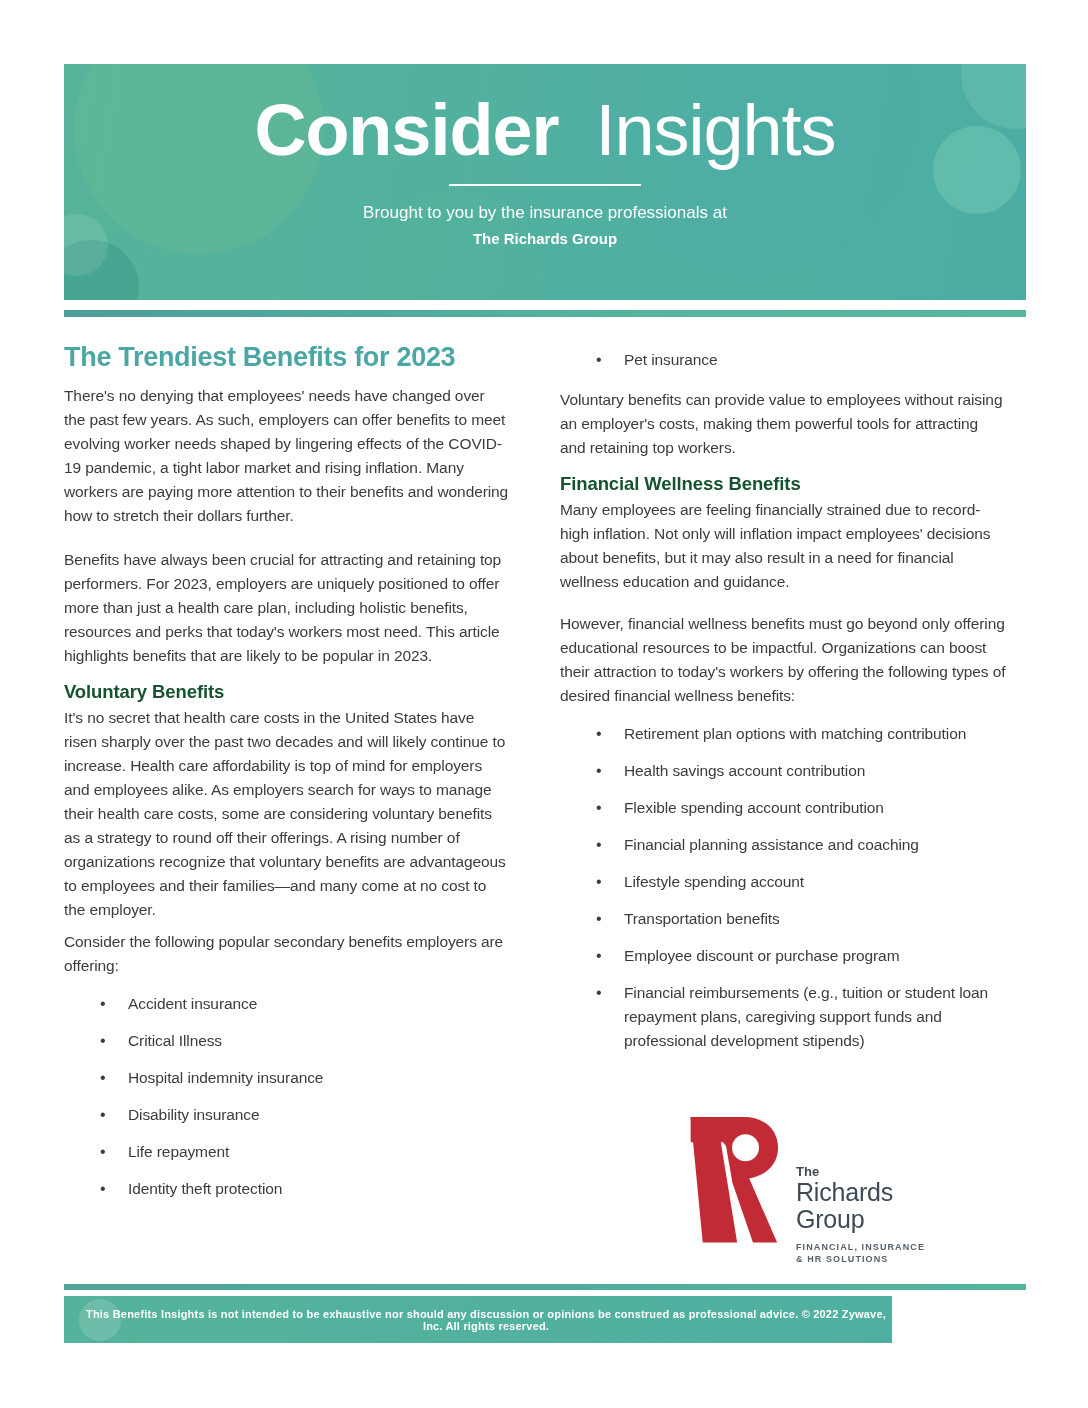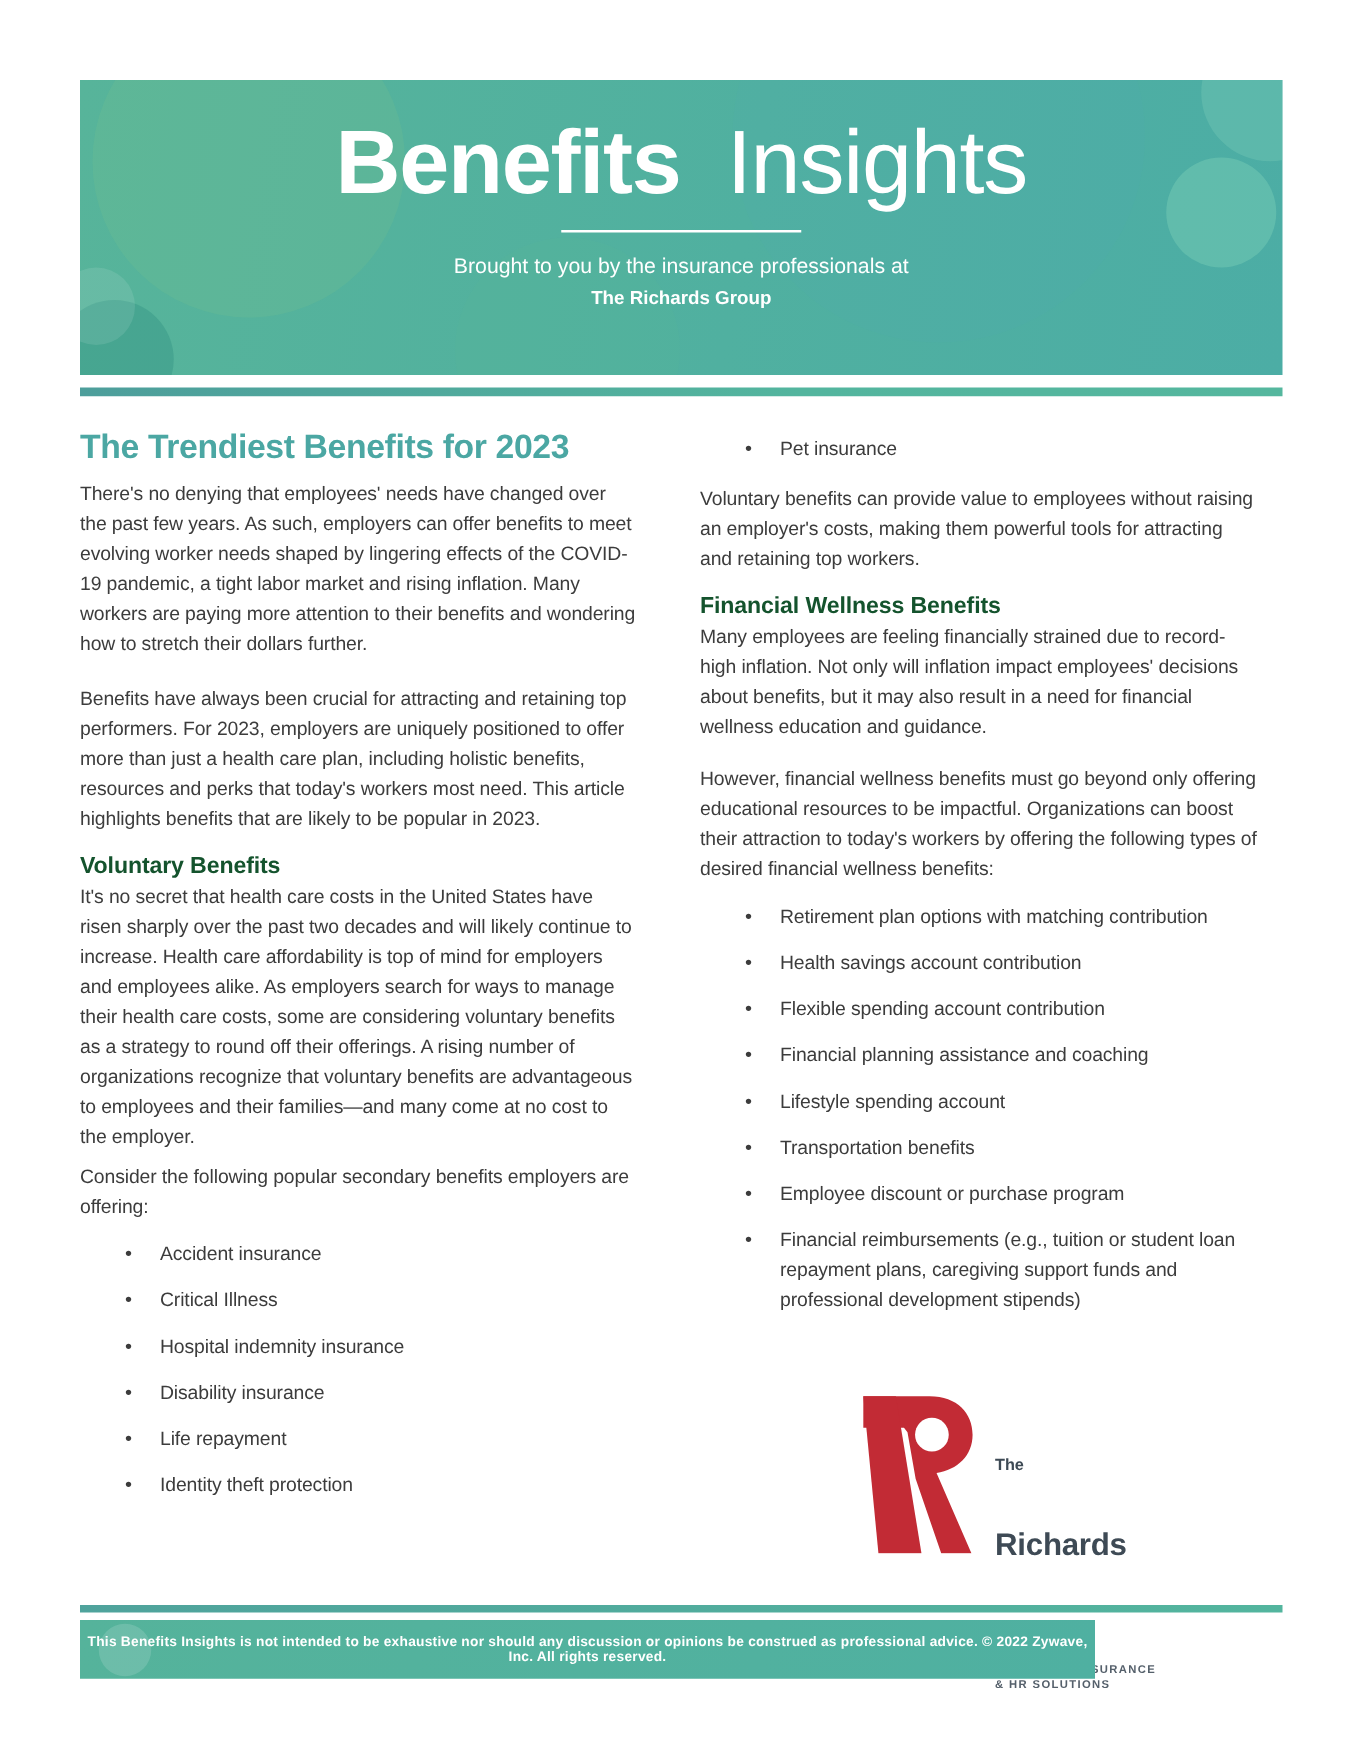--- a/index.html
+++ b/index.html
@@ -43,21 +43,21 @@
     position:absolute;left:64px;top:310px;width:962px;height:7px;
     background:linear-gradient(90deg,#4d9e9b 0%,#53b59e 60%,#55b79e 100%);
   }
   .footer-line{
     position:absolute;left:64px;top:1284px;width:962px;height:6px;
     background:linear-gradient(90deg,#4fa39c 0%,#53b59e 100%);
   }
   .footer-band{
     position:absolute;left:64px;top:1296px;width:812px;height:47px;
     background:linear-gradient(100deg,#55b39b 0%,#4fb0a1 100%);
-    overflow:hidden;display:flex;align-items:center;justify-content:center;
+    overflow:hidden;display:flex;align-items:center;justify-content:center;padding-left:16px;
   }
   .footer-band .deco.f1{left:15px;top:3px;width:42px;height:42px;background:rgba(255,255,255,0.14);}
   .footer-text{
     position:relative;color:#ffffff;font-size:11px;font-weight:600;
     letter-spacing:0.2px;text-align:center;
   }
   
   .col{position:absolute;top:340px;width:446px;font-size:15.5px;line-height:24px;letter-spacing:-0.1px;}
   .col-left{left:64px;}
   .col-right{left:560px;padding-top:8px;}
@@ -79,38 +79,38 @@
   }
   ul.bullets li::before{
     content:"\2022";position:absolute;left:36px;top:0;font-size:16px;color:#3c3c3c;
   }
   ul.bullets.lead li{margin-bottom:16px;}
   
   .logo{position:absolute;left:686px;top:1112px;display:flex;align-items:flex-start;}
   .logo-mark{width:93px;height:131px;}
   .logo-word{margin-left:17px;padding-top:15px;color:#3e4a55;}
   .logo-the{font-size:13px;font-weight:700;line-height:15px;margin-top:37px;}
-  .logo-name{font-size:25px;font-weight:700;line-height:27px;letter-spacing:-0.2px;margin-top:44px;}
+  .logo-name{font-size:25px;font-weight:400;line-height:27px;letter-spacing:-0.2px;}
   .logo-tagline{margin-top:8px;font-size:9px;font-weight:700;letter-spacing:1.1px;color:#55606b;line-height:12px;}
 </style>
 </head>
 <body>
 
 <div class="page">
 
   <div class="banner">
     <div class="deco c1"></div>
     <div class="deco c2"></div>
     <div class="deco c3"></div>
     <div class="deco c4"></div>
     <div class="deco c5"></div>
     <div class="deco c6"></div>
     <div class="deco c7"></div>
     <div class="banner-title">
-      <span class="bold">Benefits</span>
+      <span class="bold">Consider</span>
       <span class="light">Insights</span>
     </div>
     <div class="banner-underline"></div>
     <div class="banner-sub1">Brought to you by the insurance professionals at</div>
     <div class="banner-sub2">The Richards Group</div>
   </div>
 
   <div class="divider-top"></div>
 
   <div class="col col-left">

